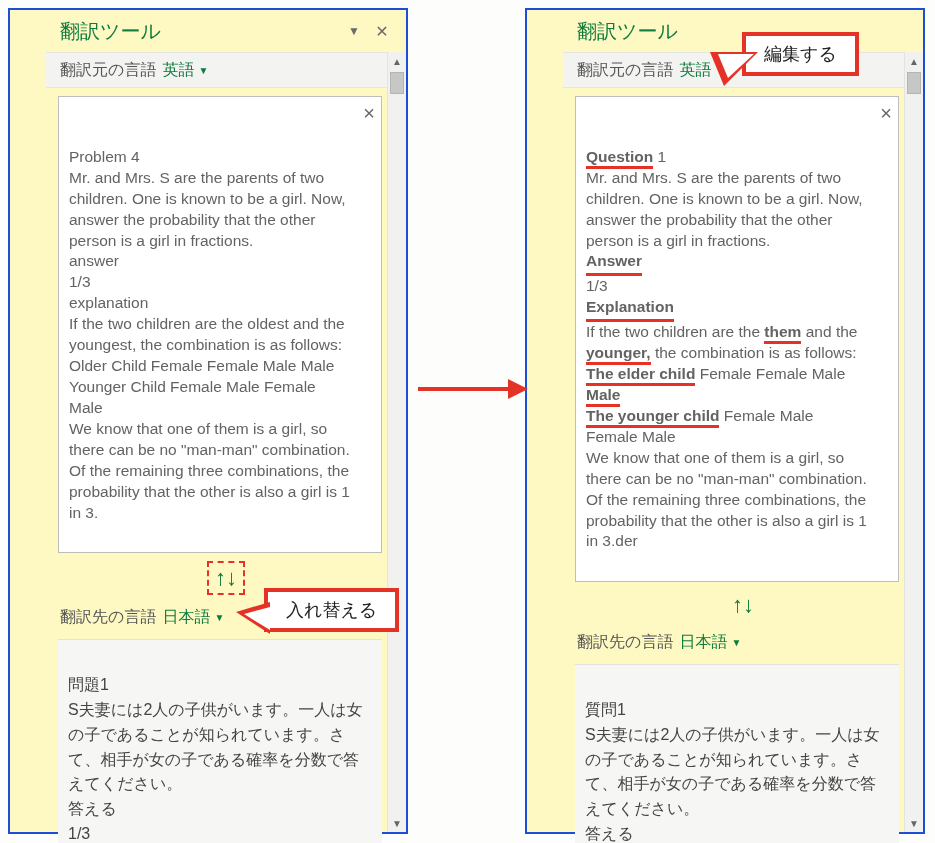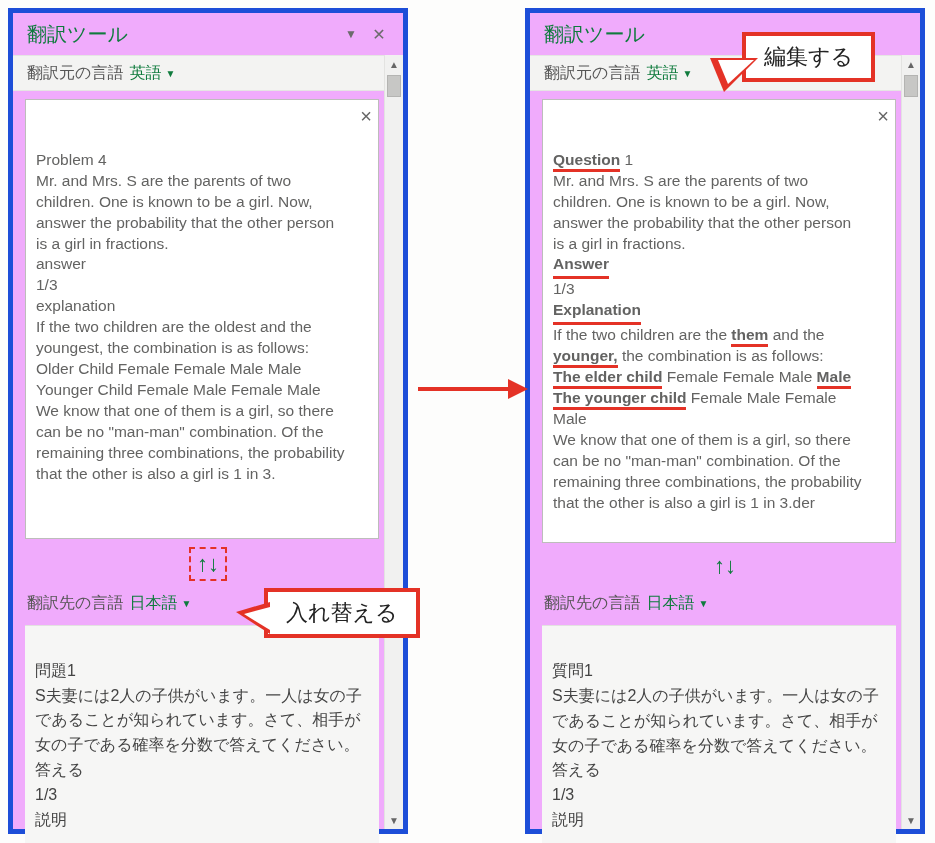--- a/index.html
+++ b/index.html
@@ -10,23 +10,24 @@
     font-size: 15px;
     color: #444;
     width: 935px;
     height: 843px;
     position: relative;
   }
   .pane {
     position: absolute;
     width: 400px;
     top: 8px;
-    background: #f0abfc;
-    border: 5px solid #1d4ed8;
+    background: #fef9c3;
+    border: 2px solid #1d4ed8;
     box-sizing: border-box;
+    padding-left: 36px;
   }
   #pane-left  { left: 8px; height: 826px; }
   #pane-right { left: 525px; height: 826px; }
 
   
   .pane-header {
     height: 42px;
     display: flex;
     align-items: center;
     padding: 0 12px 0 14px;
@@ -165,21 +166,21 @@
     line-height: 1.55;
     white-space: pre-wrap;
   }
 
   
   .callout {
     position: absolute;
     background: #fff;
     border: 4px solid #e43226;
     padding: 6px 18px;
-    font-size: 22px;
+    font-size: 18px;
     color: #222;
     box-sizing: border-box;
     z-index: 10;
   }
   #callout-swap  { left: 264px; top: 588px; }
   #callout-edit  { left: 742px; top: 32px;  }
   
   .tail {
     position: absolute;
     width: 0; height: 0;

